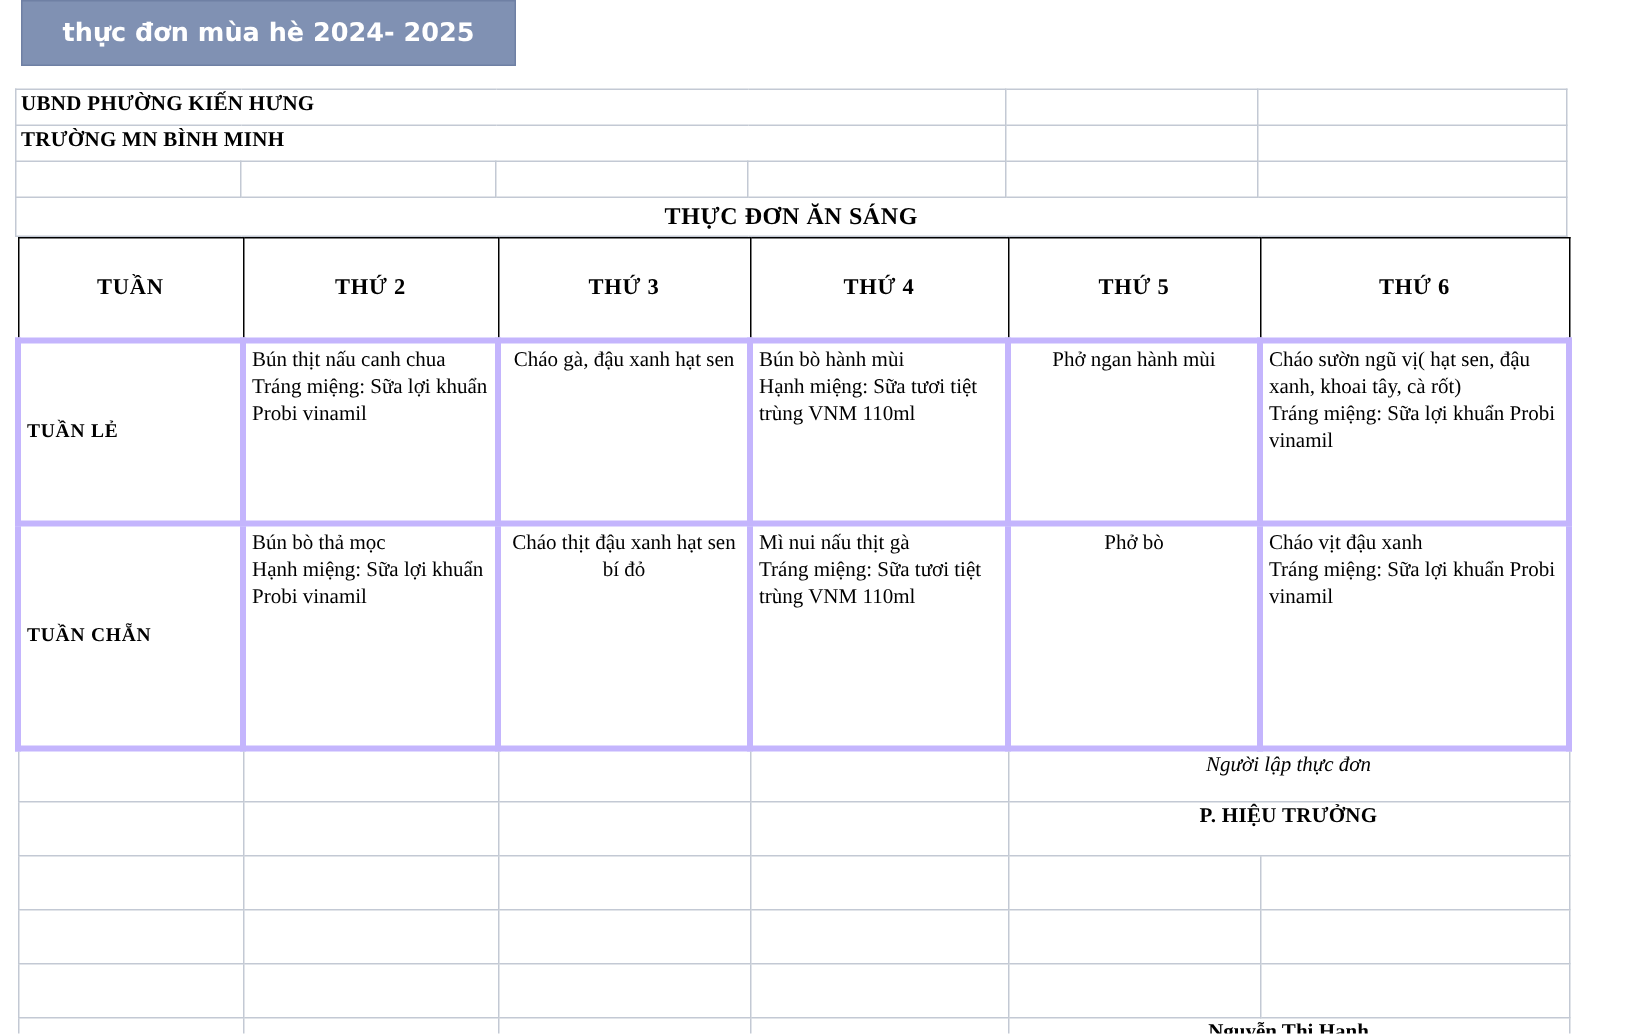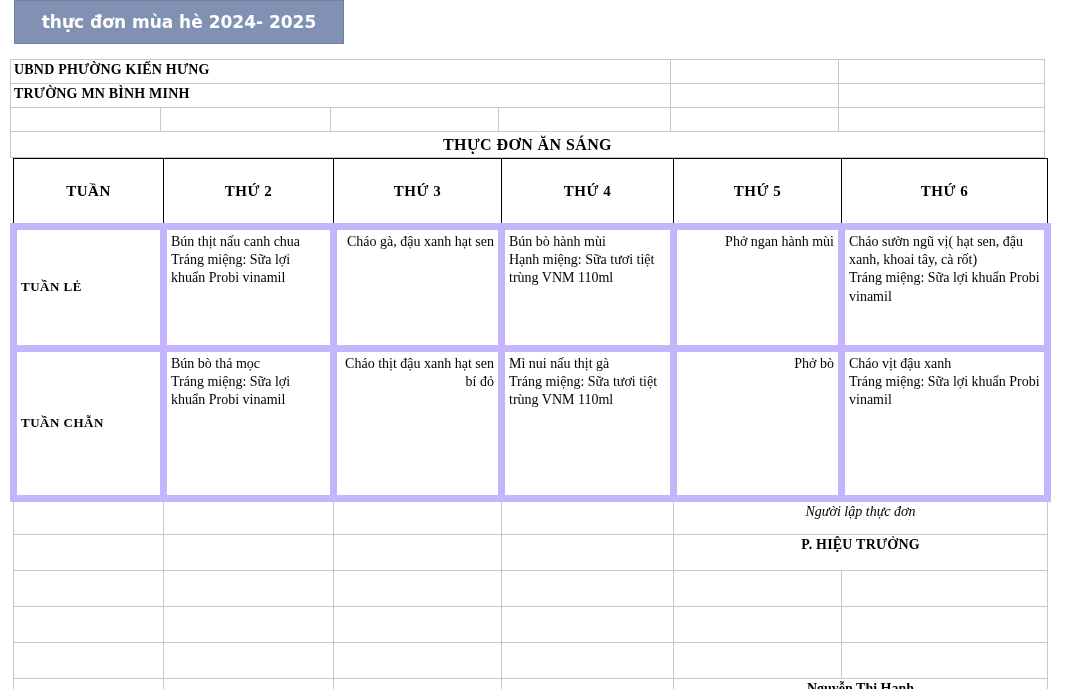--- a/index.html
+++ b/index.html
@@ -90,35 +90,35 @@
   .menu-head td {
     border: 1px solid #000000;
     text-align: center;
     vertical-align: middle;
     font-weight: bold;
     font-size: 15px;
     letter-spacing: .5px;
     height: 68px;
   }
   .menu-body td {
-    border: 7px solid #c4b5fd;
+    border: 4px solid #c4b5fd;
     vertical-align: top;
     font-size: 14px;
     line-height: 1.30;
     padding: 3px 4px;
   }
   .menu-body td.wk {
     text-align: left;
     vertical-align: middle;
     font-weight: bold;
     font-size: 13px;
     letter-spacing: .5px;
   }
   .menu-body td.ctr {
-    text-align: right;
+    text-align: center;
   }
   .r1 td { height: 122px; }
   .r2 td { height: 150px; }
 
   .foot td {
     border: 1px solid #c3c9d4;
     height: 36px;
   }
   .sign-italic {
     text-align: center;
@@ -205,21 +205,21 @@
       <td class="ctr" style="white-space:pre-line">Cháo gà, đậu xanh hạt sen</td>
       <td style="white-space:pre-line">Bún bò hành mùi
 Hạnh miệng: Sữa tươi tiệt trùng VNM 110ml</td>
       <td class="ctr" style="white-space:pre-line">Phở ngan hành mùi</td>
       <td style="white-space:pre-line">Cháo sườn ngũ vị( hạt sen, đậu xanh, khoai tây, cà rốt)
 Tráng miệng: Sữa  lợi khuẩn Probi vinamil</td>
     </tr>
     <tr class="menu-body r2">
       <td class="wk">TUẦN CHẴN</td>
       <td style="white-space:pre-line">Bún bò thả mọc
-Tráng miệng: Sữa  lợi khuẩn Probi vinamil</td>
+Hạnh miệng: Sữa  lợi khuẩn Probi vinamil</td>
       <td class="ctr" style="white-space:pre-line">Cháo thịt đậu xanh hạt sen bí đỏ</td>
       <td style="white-space:pre-line">Mì nui nấu thịt gà
 Tráng miệng: Sữa tươi tiệt trùng VNM 110ml</td>
       <td class="ctr" style="white-space:pre-line">Phở bò</td>
       <td style="white-space:pre-line">Cháo vịt đậu xanh
 Tráng miệng: Sữa  lợi khuẩn Probi vinamil</td>
     </tr>
 
     <tr class="foot">
       <td></td>

